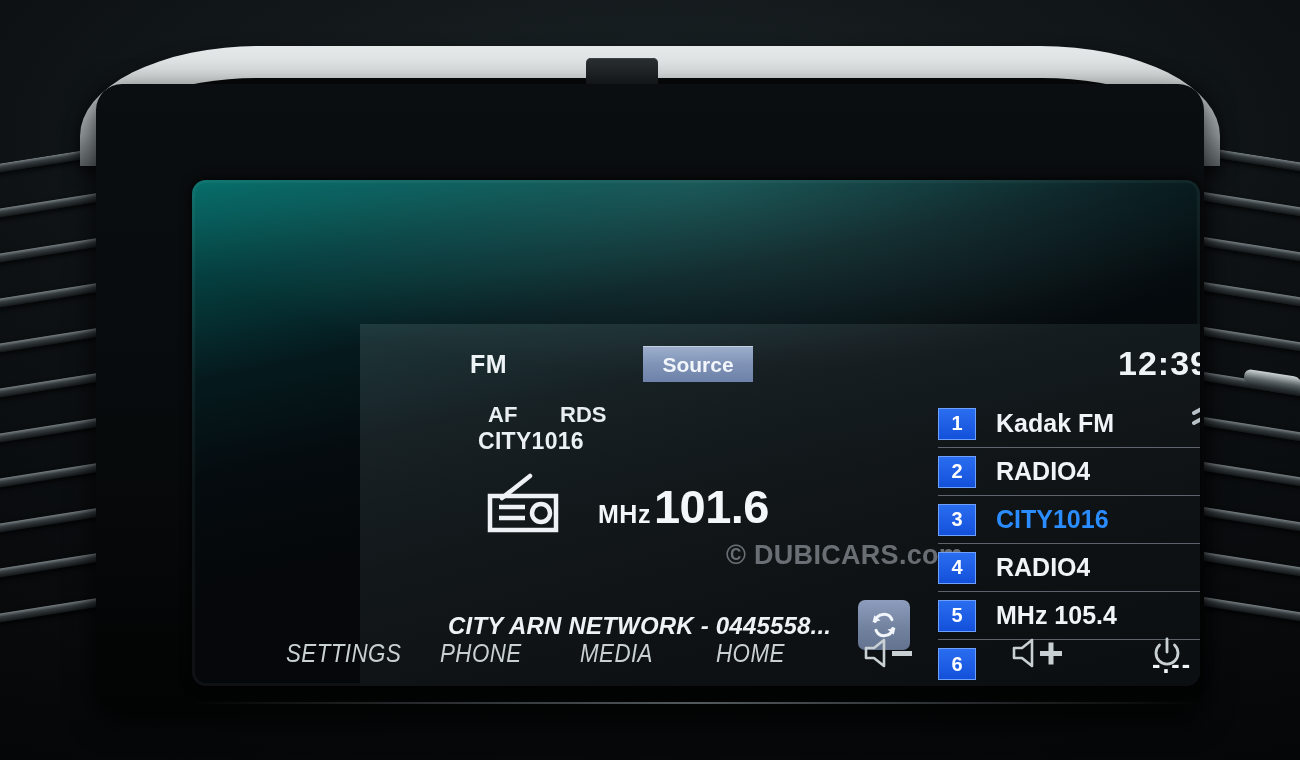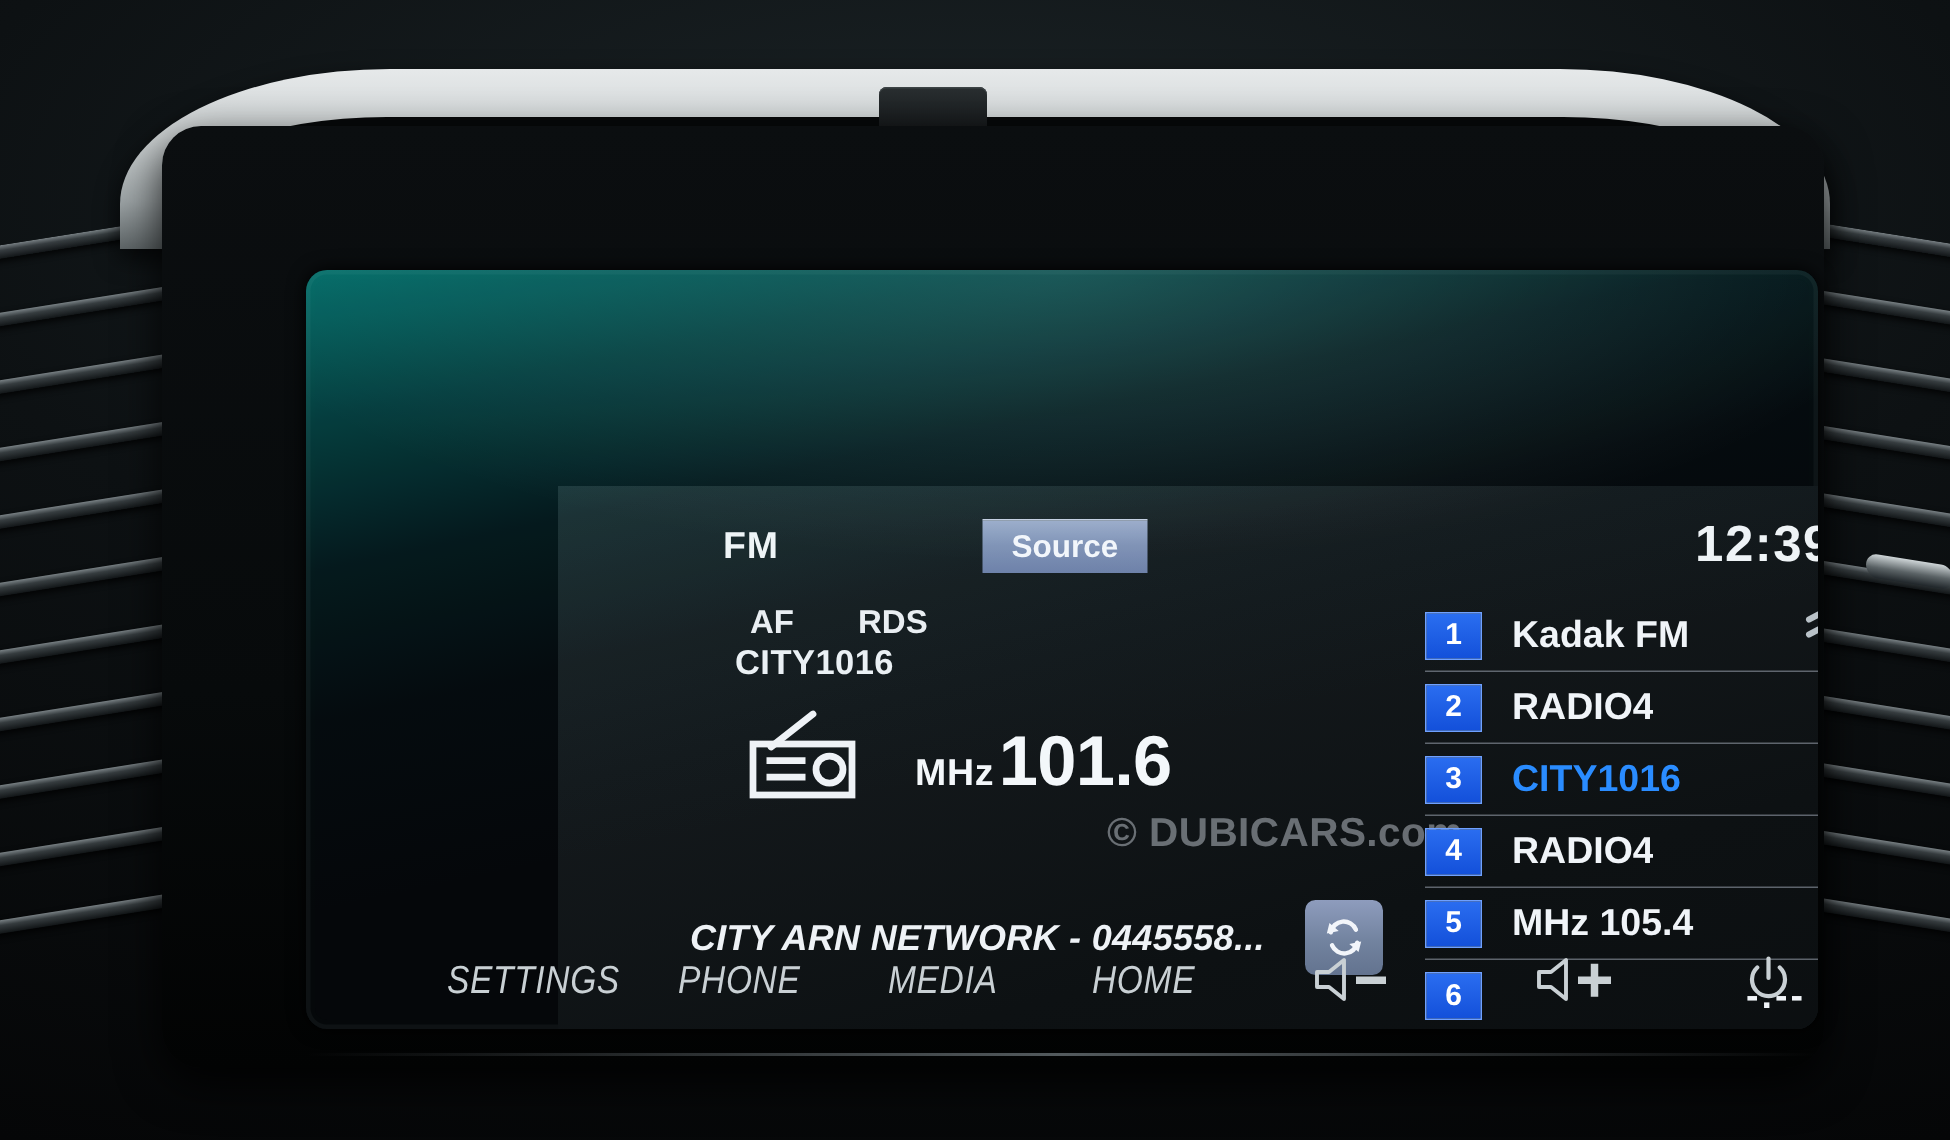--- a/index.html
+++ b/index.html
@@ -49,21 +49,21 @@
   }
   #sensor{
     position:absolute; left:586px; top:58px; width:72px; height:34px;
     background:linear-gradient(180deg,#2a2f31,#121517);
     border-radius:5px 5px 3px 3px;
     box-shadow:inset 0 1px 0 #3d4446;
   }
 
   
   #unit{
-    position:absolute; left:108px; top:84px; width:1108px; height:628px;
+    position:absolute; left:96px; top:84px; width:1108px; height:628px;
     background:linear-gradient(180deg,#0b0e10 0%,#070a0b 60%,#020303 100%);
     border-radius:26px;
     box-shadow:0 10px 30px rgba(0,0,0,.85);
   }
   #glass{
     position:absolute; left:96px; top:96px; width:1008px; height:506px;
     border-radius:14px;
     background:#05070a;
     box-shadow:inset 0 0 0 3px #0e1214, inset 0 0 0 6px #05080a, 0 0 12px #000;
     overflow:hidden;

